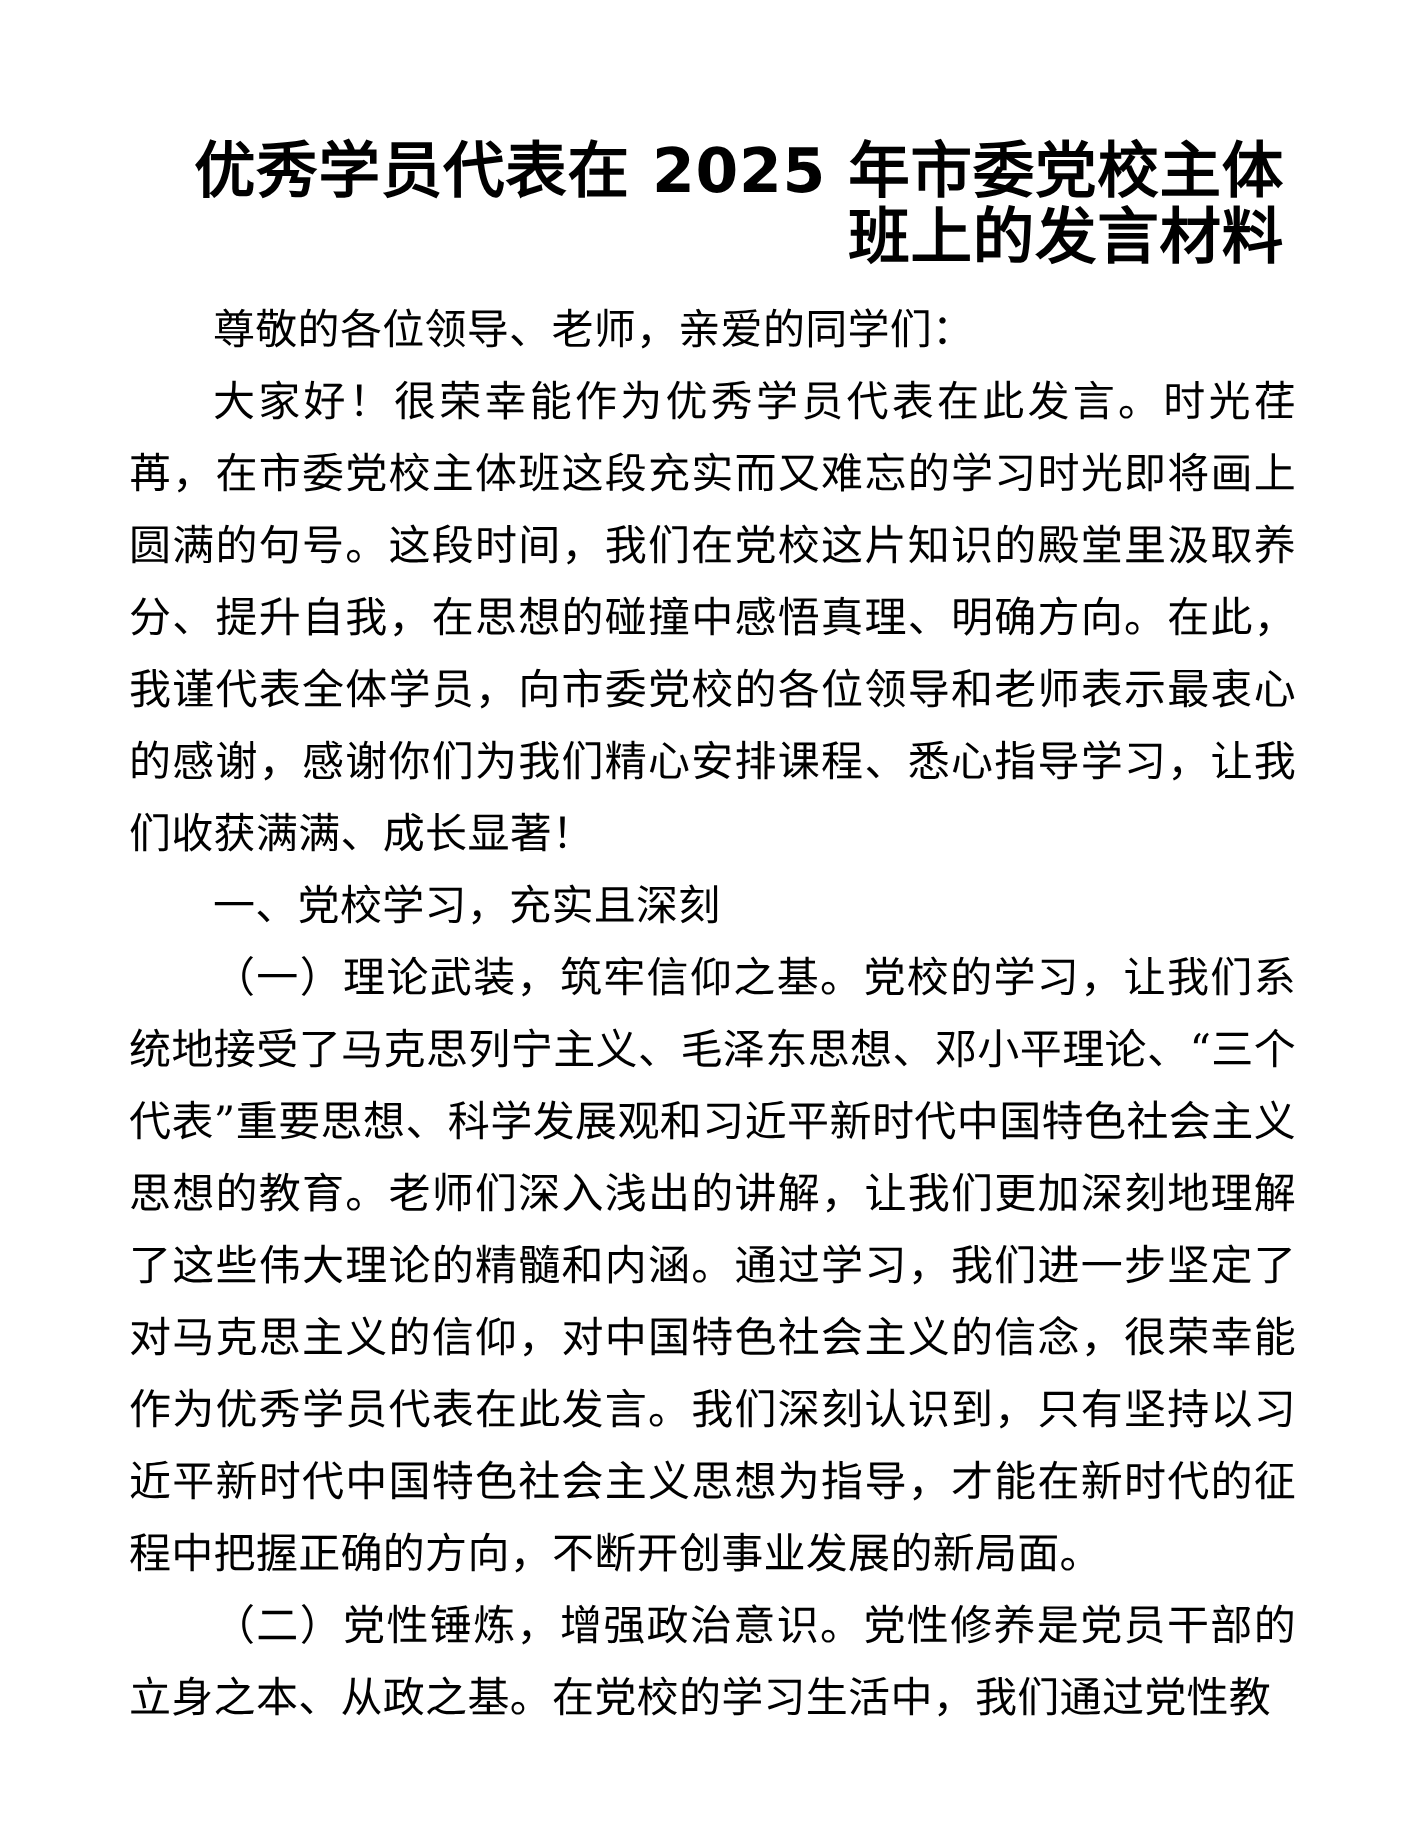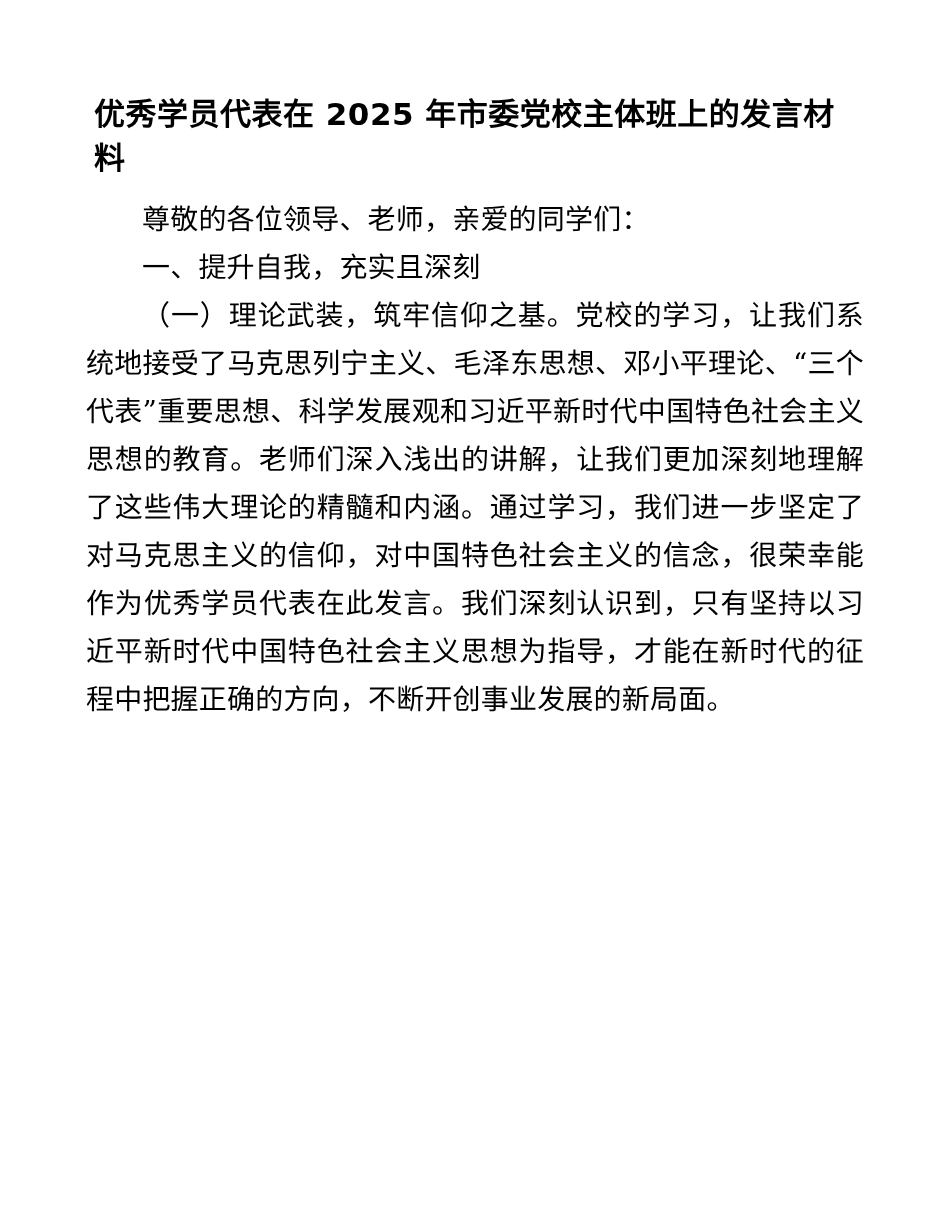--- a/index.html
+++ b/index.html
@@ -18,23 +18,23 @@
     box-sizing: border-box;
     width: 950px;
     height: 1230px;
     padding: 92px 86px 40px 86px;
     background: #ffffff;
     position: relative;
   }
   .doc-title {
     font-family: "DejaVu Sans", "Liberation Sans", sans-serif;
     font-weight: bold;
-    font-size: 31px;
+    font-size: 41px;
     line-height: 44px;
-    text-align: left;
+    text-align: right;
     letter-spacing: 0.5px;
     margin: 0 0 16px 0;
     padding: 0 8px;
   }
   .para {
     font-size: 28px;
     line-height: 48px;
     text-align: justify;
     text-justify: inter-ideograph;
     text-indent: 2em;
@@ -53,19 +53,21 @@
 </style>
 </head>
 <body>
 
 <div class="page">
 
   <h1 class="doc-title">优秀学员代表在 2025 年市委党校主体班上的发言材料</h1>
 
   <p class="para salutation">尊敬的各位领导、老师，亲爱的同学们：</p>
 
+  <p class="para">大家好！很荣幸能作为优秀学员代表在此发言。时光荏苒，在市委党校主体班这段充实而又难忘的学习时光即将画上圆满的句号。这段时间，我们在党校这片知识的殿堂里汲取养分、提升自我，在思想的碰撞中感悟真理、明确方向。在此，我谨代表全体学员，向市委党校的各位领导和老师表示最衷心的感谢，感谢你们为我们精心安排课程、悉心指导学习，让我们收获满满、成长显著！</p>
 
-  <p class="para section-heading">一、提升自我，充实且深刻</p>
+  <p class="para section-heading">一、党校学习，充实且深刻</p>
 
   <p class="para">（一）理论武装，筑牢信仰之基。党校的学习，让我们系统地接受了马克思列宁主义、毛泽东思想、邓小平理论、“三个代表”重要思想、科学发展观和习近平新时代中国特色社会主义思想的教育。老师们深入浅出的讲解，让我们更加深刻地理解了这些伟大理论的精髓和内涵。通过学习，我们进一步坚定了对马克思主义的信仰，对中国特色社会主义的信念，很荣幸能作为优秀学员代表在此发言。我们深刻认识到，只有坚持以习近平新时代中国特色社会主义思想为指导，才能在新时代的征程中把握正确的方向，不断开创事业发展的新局面。</p>
 
+  <p class="para">（二）党性锤炼，增强政治意识。党性修养是党员干部的立身之本、从政之基。在党校的学习生活中，我们通过党性教</p>
 
 </div>
 
 </body></html>

